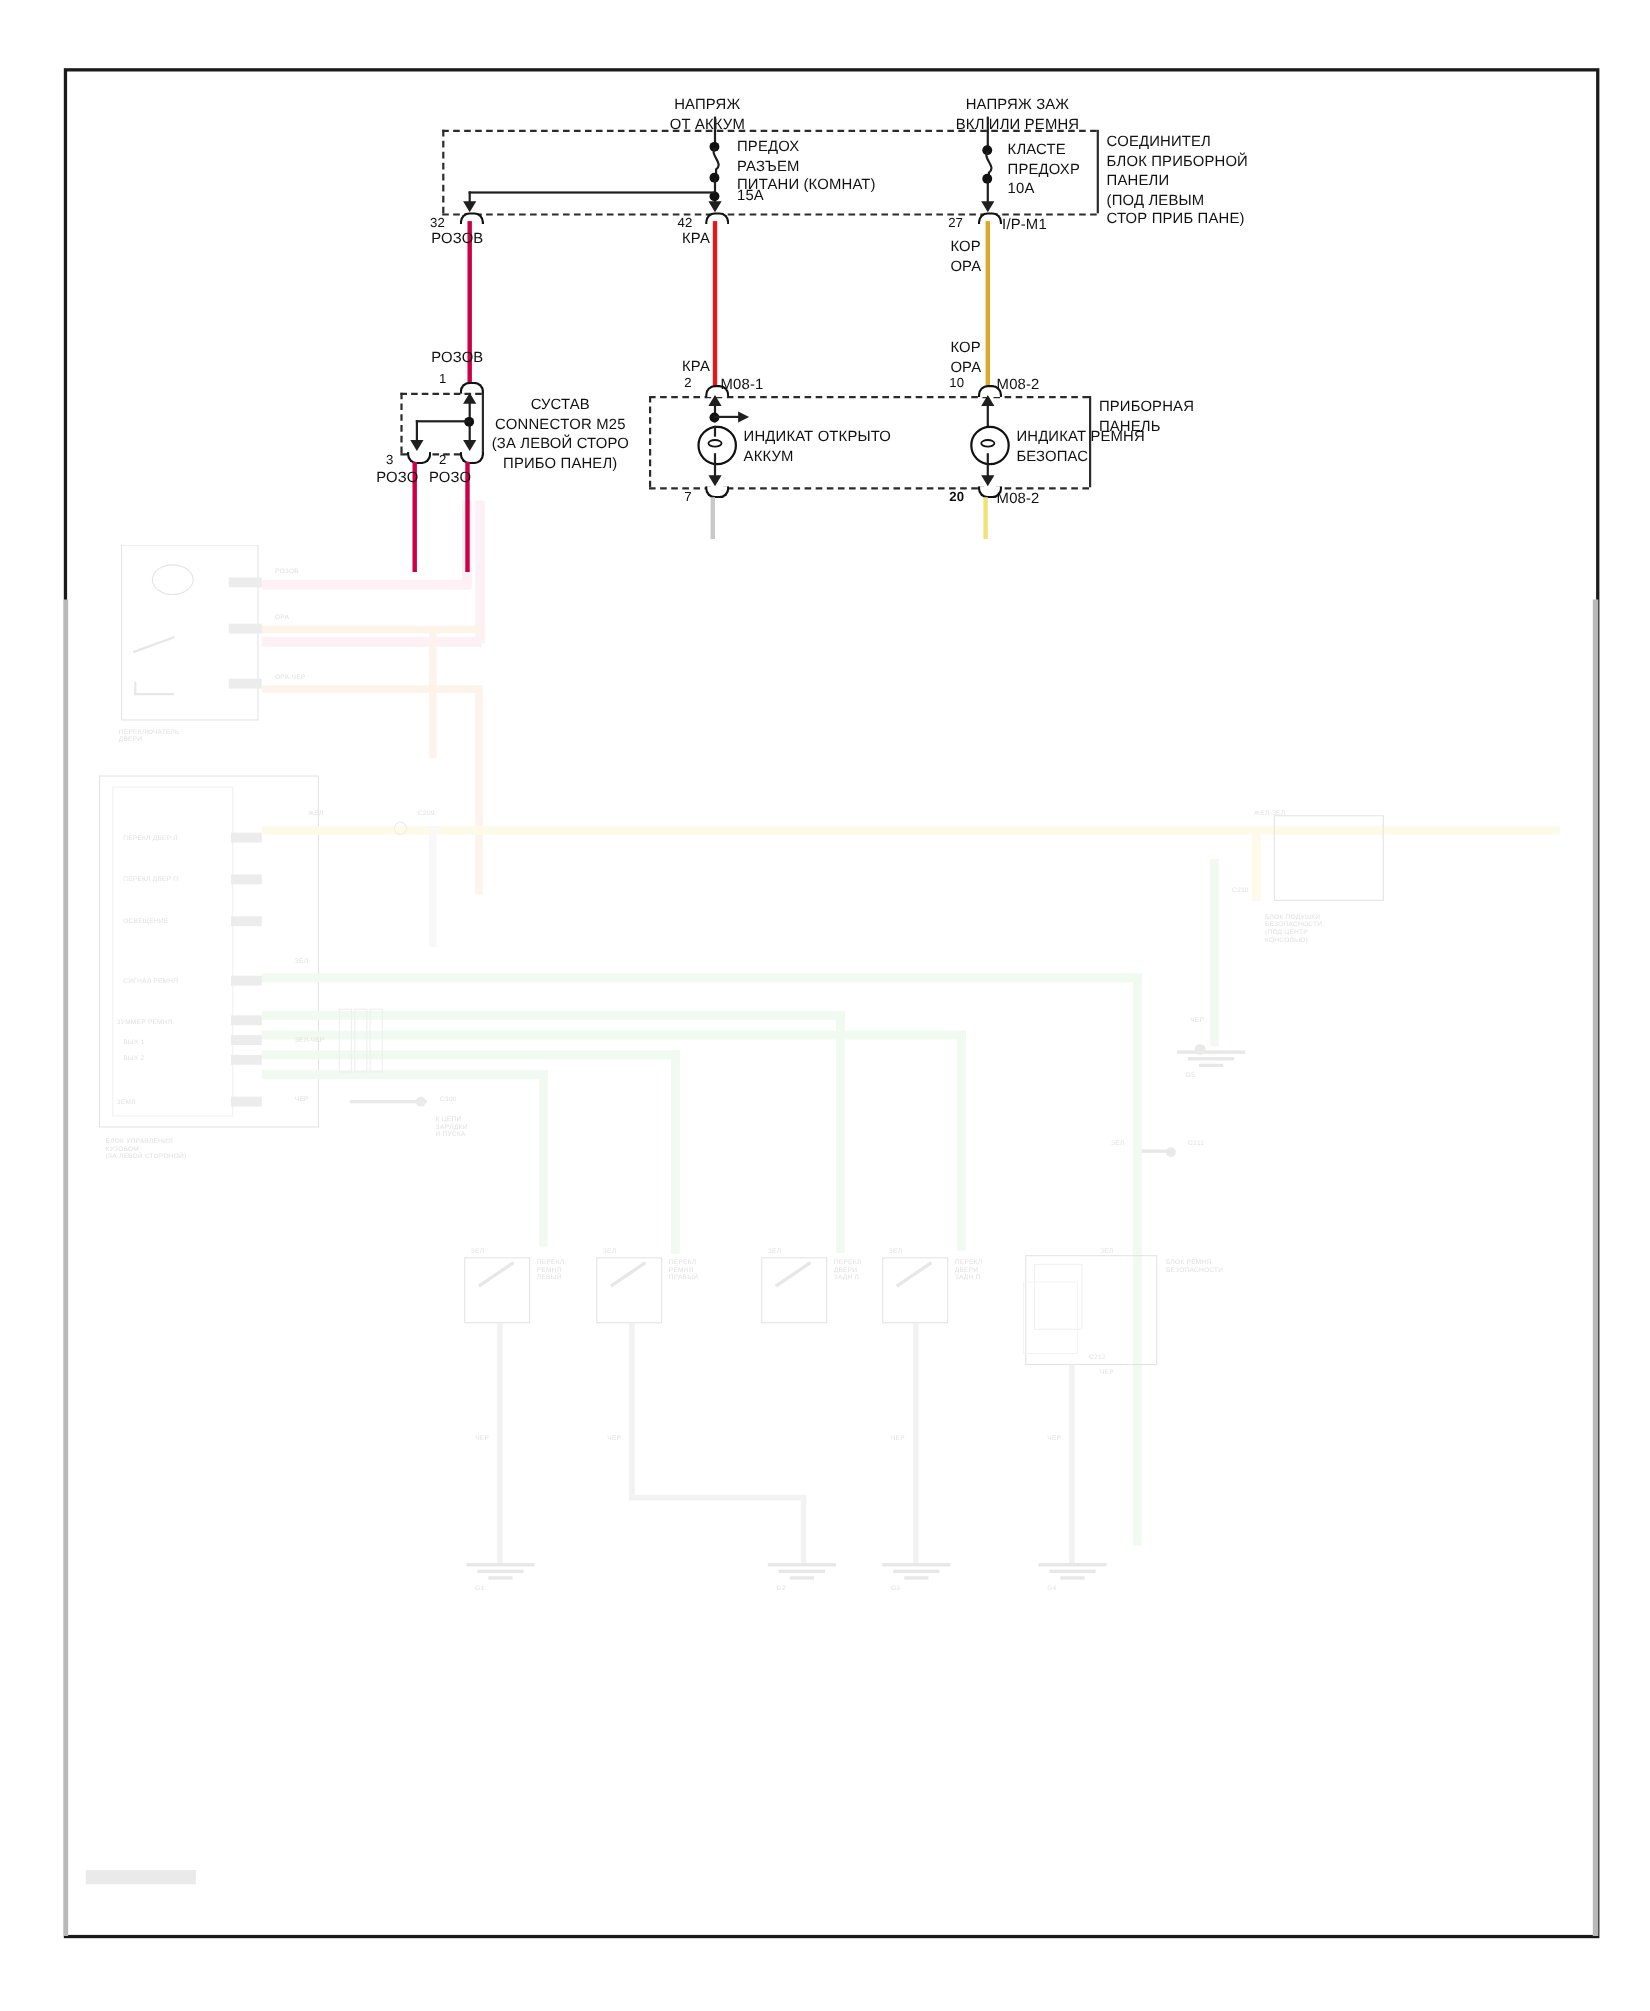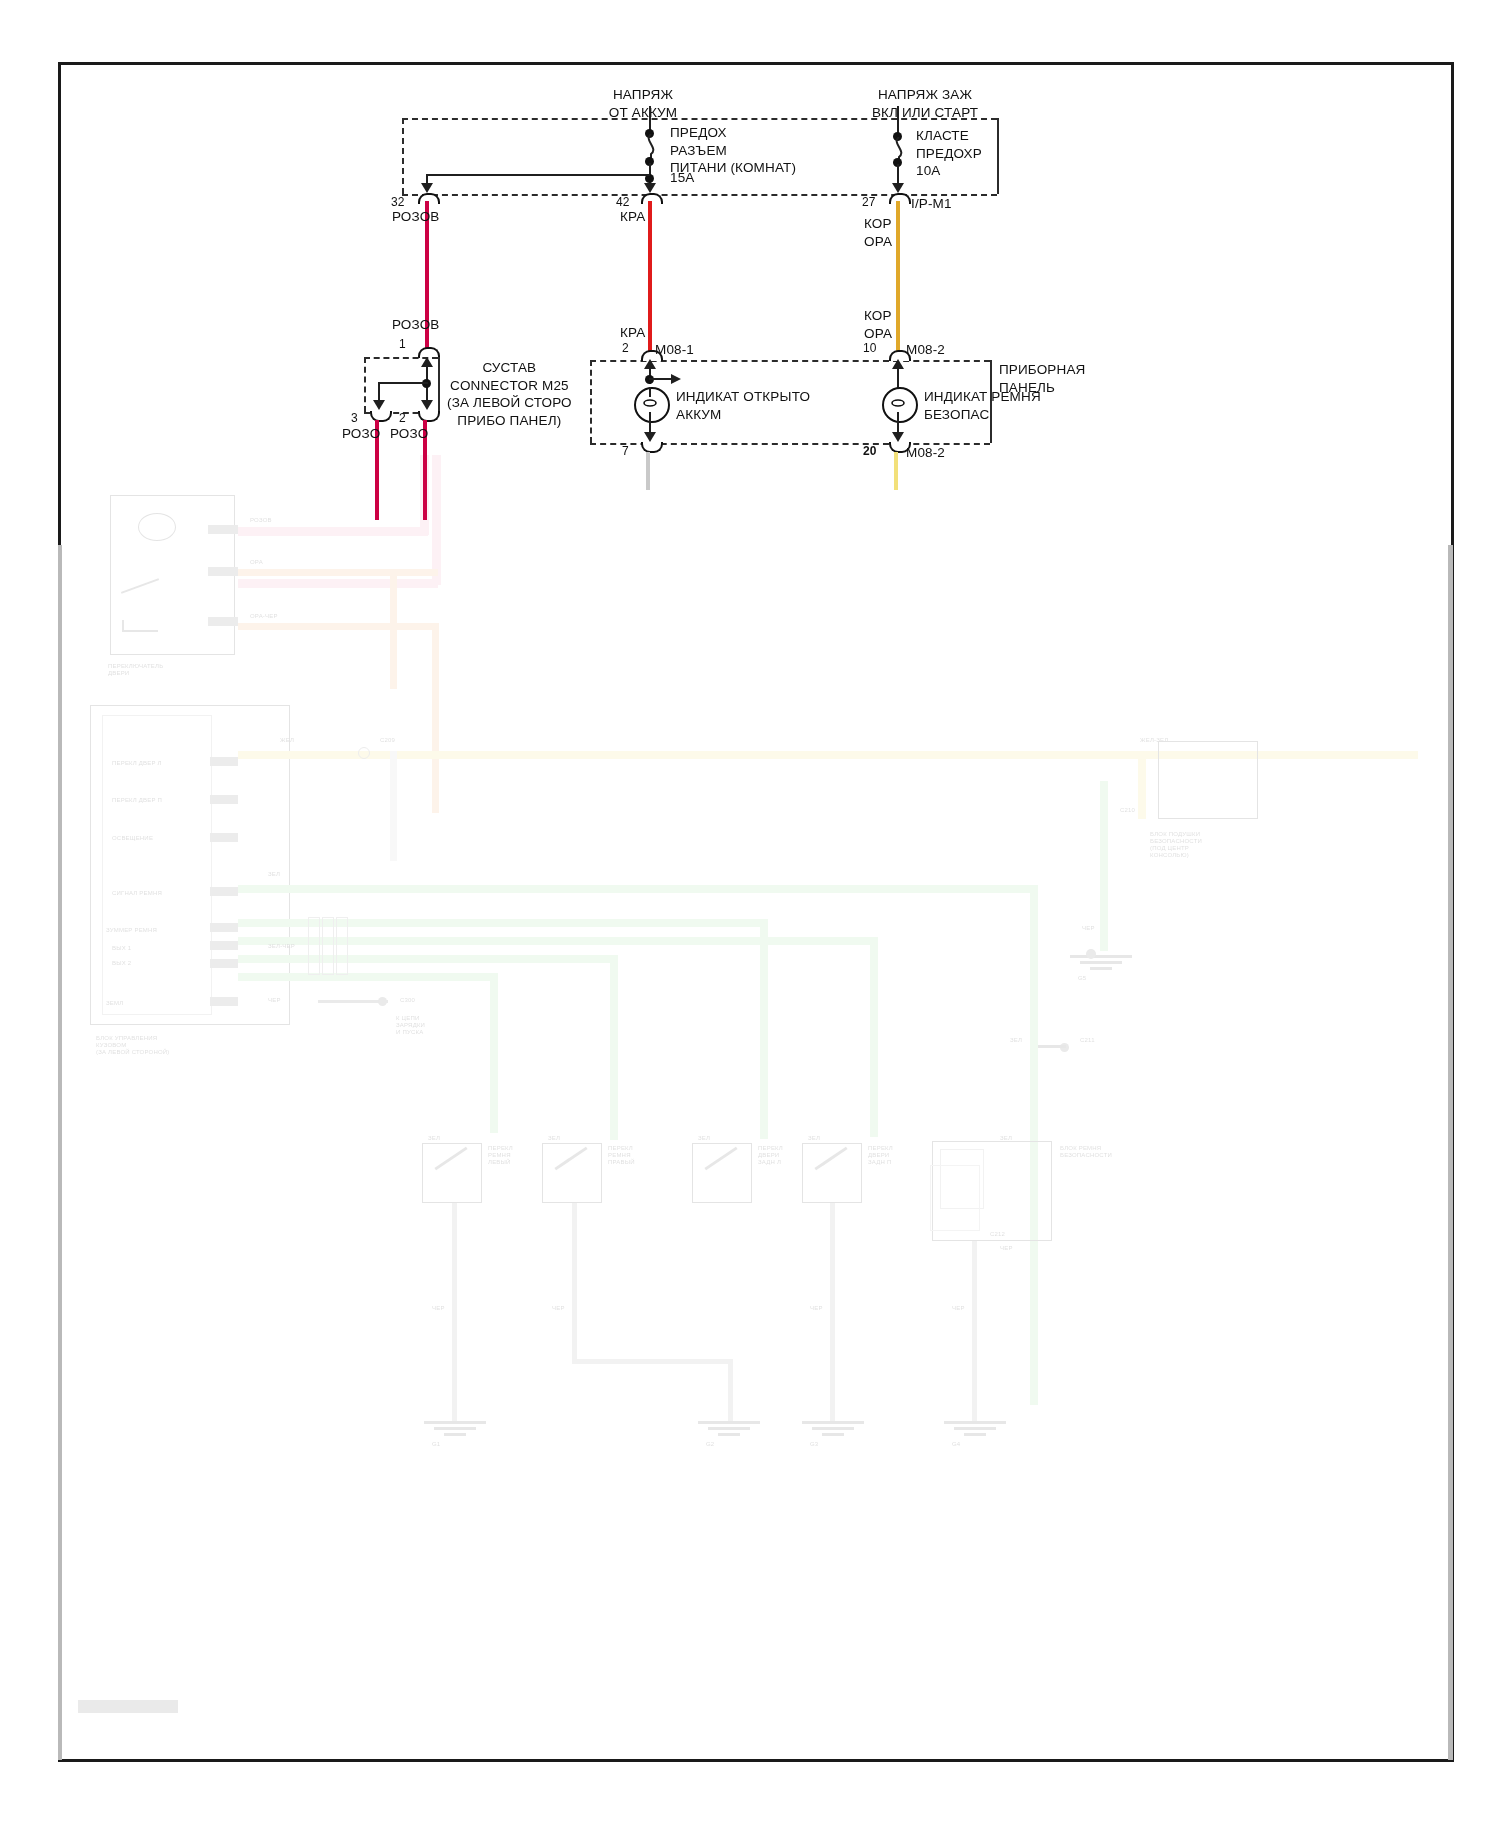--- a/index.html
+++ b/index.html
@@ -240,27 +240,28 @@
       <div class="f-txt" style="left:8px; top:20px;">G4</div>
     </div>
 
     <div class="f-box" style="left:870px; top:620px; width:50px; height:66px; border-color:#bbb;"></div>
     <div class="f-txt" style="left:930px; top:686px;">С212</div>
   </div>
 
   <div class="sharp">
 
     <div class="txt c" style="left:553px; top:86px; width:180px;"><span>НАПРЯЖ</span><br><span>ОТ АККУМ</span></div>
-    <div class="txt c" style="left:820px; top:86px; width:210px;"><span>НАПРЯЖ ЗАЖ</span><br><span>ВКЛ ИЛИ СТАРТ</span></div>
+    <div class="txt c" style="left:820px; top:86px; width:210px;"><span>НАПРЯЖ ЗАЖ</span><br><span>ВКЛ ИЛИ РЕМНЯ</span></div>
 
     <div class="dh" style="left:402px; top:118px; width:595px;"></div>
     <div class="dh" style="left:402px; top:194px; width:595px;"></div>
     <div class="dv" style="left:402px; top:118px; height:76px;"></div>
 
     <div class="br-v" style="left:997px; top:118px; height:76px;"></div>
+    <div class="txt" style="left:1006px; top:120px;"><span>СОЕДИНИТЕЛ</span><br><span>БЛОК ПРИБОРНОЙ</span><br><span>ПАНЕЛИ</span><br><span>(ПОД ЛЕВЫМ</span><br><span>СТОР ПРИБ ПАНЕ)</span></div>
 
     <div class="solid v" style="left:649px; top:106px; height:26px;"></div>
     <div class="dot" style="left:645px; top:129px;"></div>
 
     <svg class="fuse" style="left:640px; top:134px;" width="22" height="28" viewBox="0 0 22 28">
       <path d="M11 0 C 3 6, 19 14, 11 20 L11 28" fill="none" stroke="#1f1f1f" stroke-width="2"></path>
     </svg>
     <div class="dot" style="left:645px; top:157px;"></div>
     <div class="txt" style="left:670px; top:124px;"><span>ПРЕДОХ</span><br><span>РАЗЪЕМ</span><br><span>ПИТАНИ (КОМНАТ)</span></div>
     <div class="solid v" style="left:649px; top:163px; height:22px;"></div>

